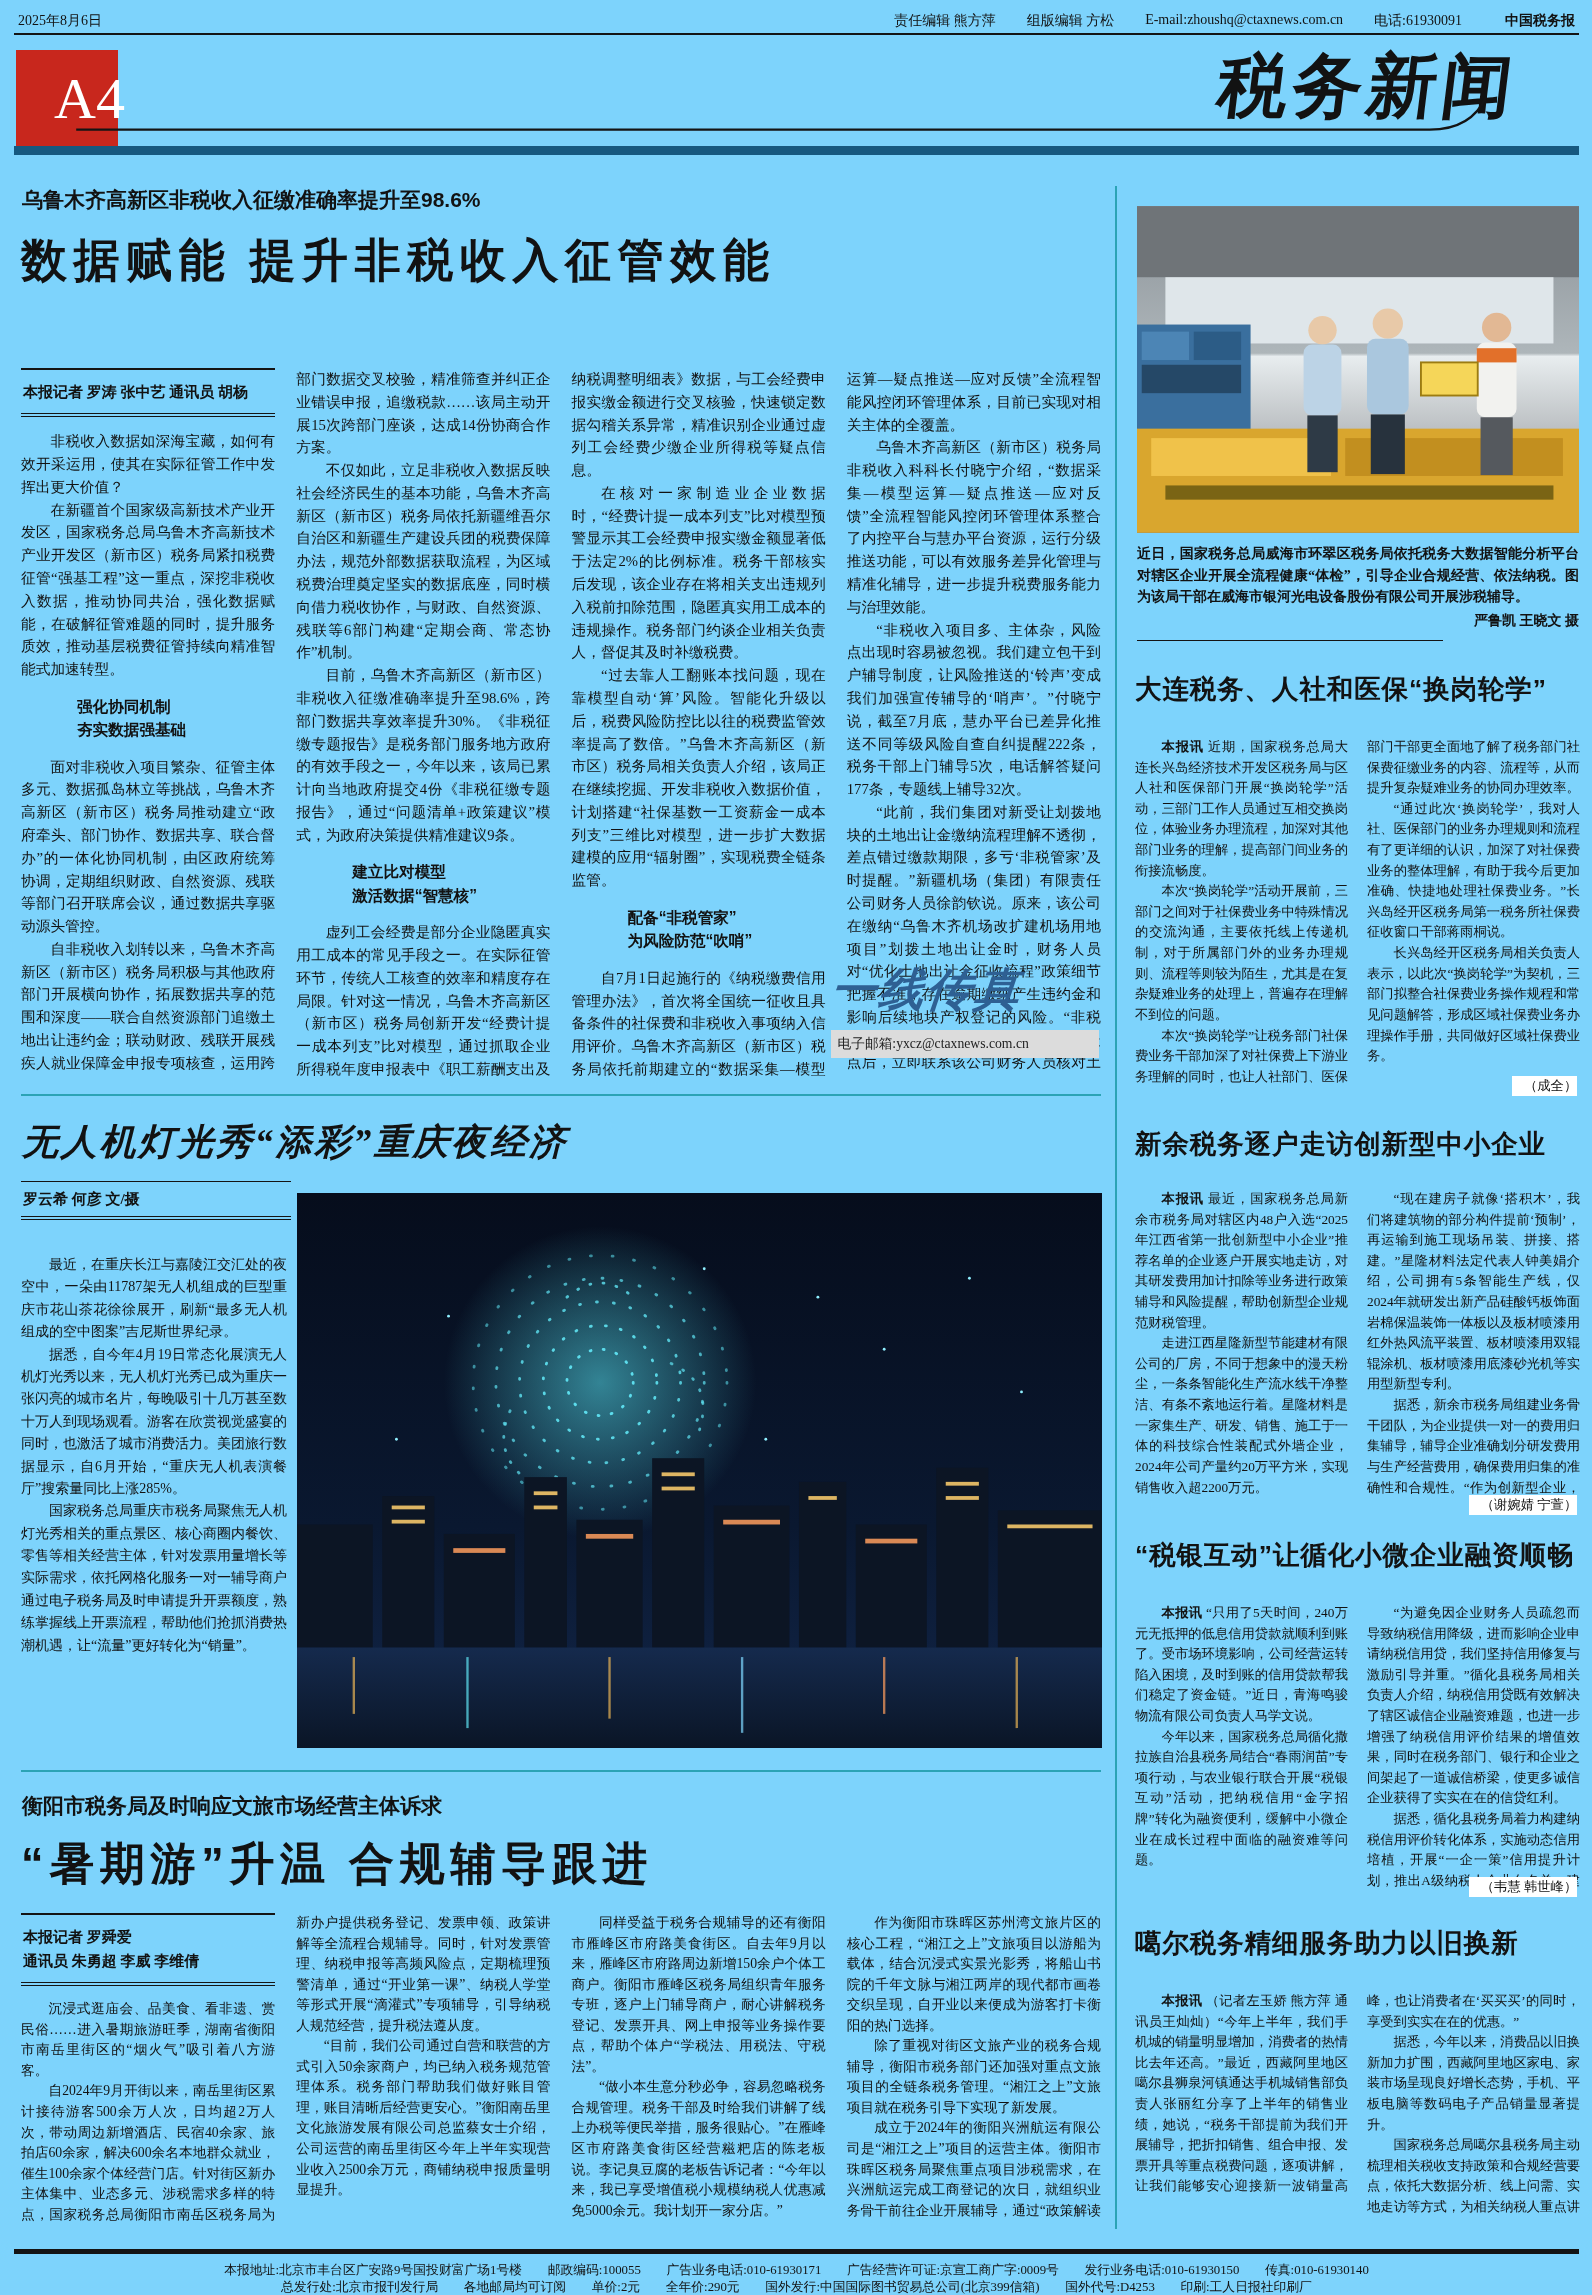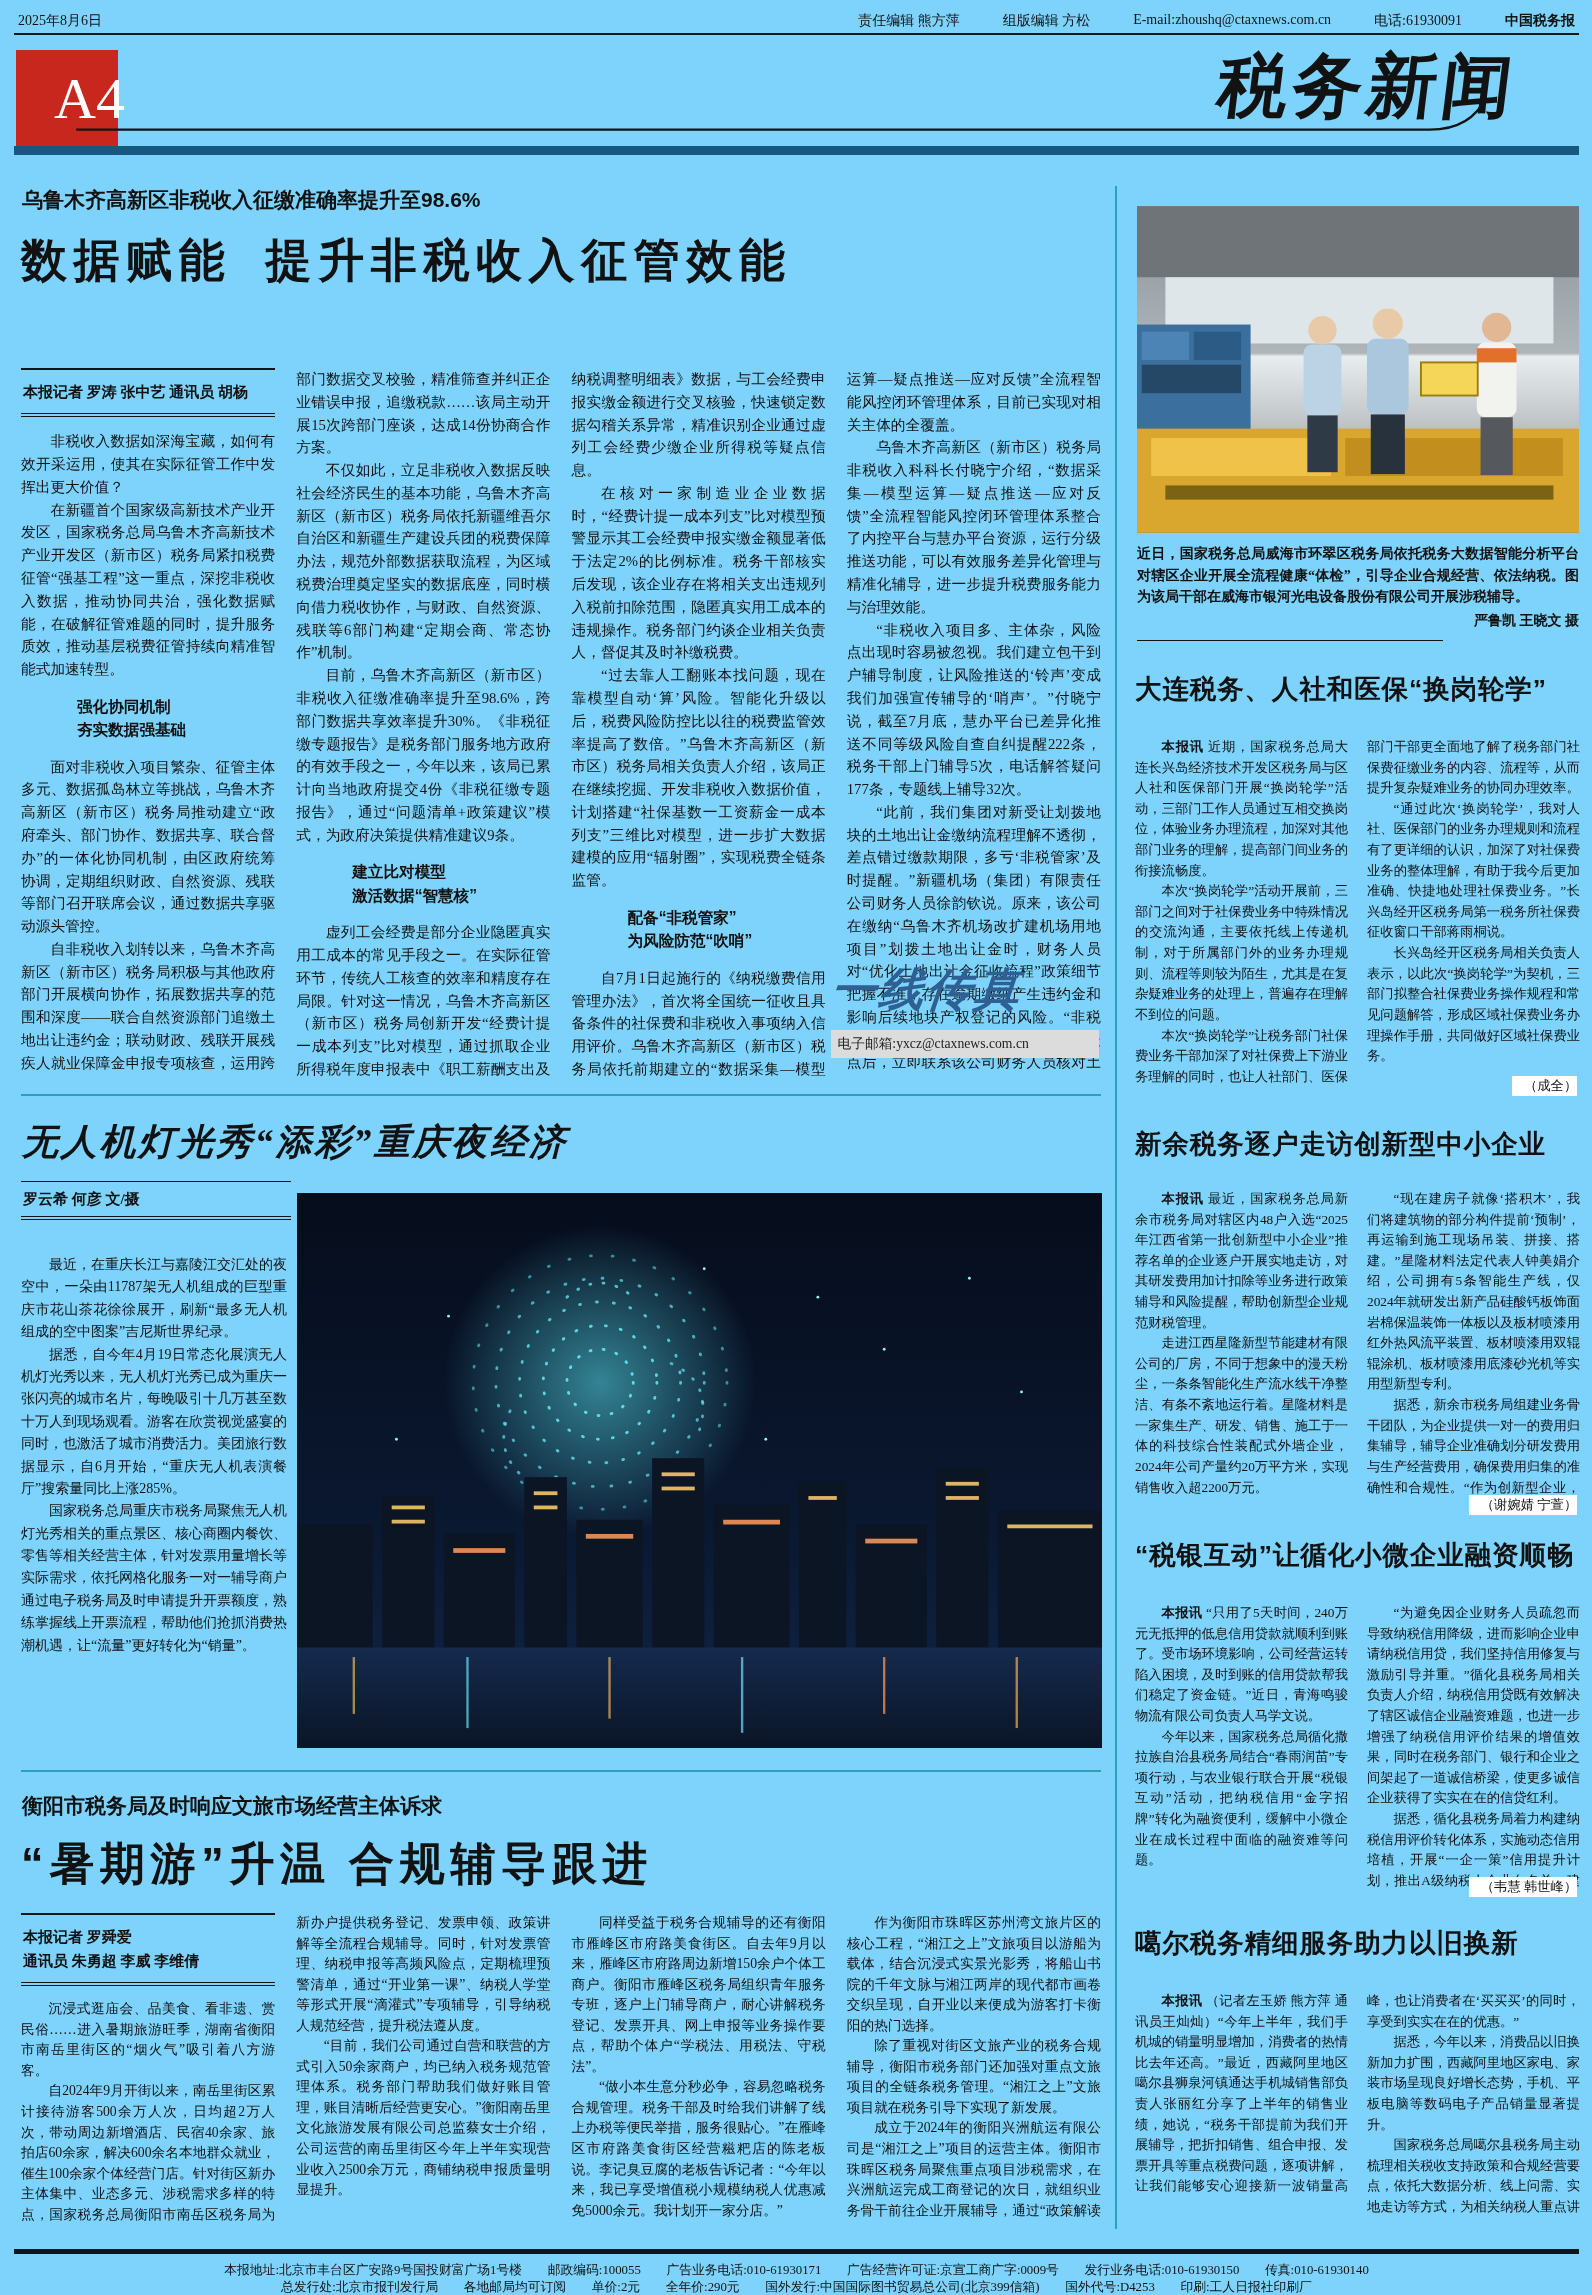--- a/index.html
+++ b/index.html
@@ -1,41 +1,41 @@
 <!DOCTYPE html>
 <html style="font-size:7.6px"><head>
 <meta charset="utf-8">
 <style>
   html,body{margin:0;padding:0;background:#9a9a9a;}
   #page{position:relative;width:1593px;height:2295px;background:#7dd3fc;color:#121212;
         font-family:"Liberation Serif","DejaVu Serif",serif;overflow:hidden;}
   
   .topbar{position:absolute;left:18px;right:18px;top:10.4px;height:21px;display:flex;align-items:center;
           font-size:14px;white-space:nowrap;}
-  .topbar .mid{margin-left:auto;display:flex;gap:43px;}
+  .topbar .mid{margin-left:auto;display:flex;gap:31px;}
   .topbar .paper{margin-left:43px;font-weight:bold;}
   .rule-top{position:absolute;left:14px;right:14px;top:33px;height:1.9px;background:#141414;}
   .pageno{position:absolute;left:16px;top:50px;width:57px;height:97px;background:#c8271d;color:#fff;
           display:flex;align-items:center;justify-content:center;font-size:58px;font-family:"Liberation Serif",serif;padding-left:45px;}
   .section-title{position:absolute;right:76px;top:40px;font-size:70px;font-weight:900;letter-spacing:4.7px;
           transform:skewX(-7deg);font-family:"Liberation Serif",serif;}
   .section-underline{position:absolute;left:71px;top:93px;}
   .bluebar{position:absolute;left:14px;right:14px;top:146px;height:8.5px;background:#16587f;}
   
   p{margin:0;text-indent:2em;}
   .subhead{font-family:"Liberation Sans","DejaVu Sans",sans-serif;font-weight:bold;font-size:15.6px;
            line-height:1.5;margin:14px 0 14px 56px;text-indent:0;white-space:pre-line;}
   .byline-box{border-top:2.8px solid #141414;border-bottom:4.7px double #141414;padding:9.5px 1.9px;margin:0 0 13.3px 0;
            font-size:15px;font-weight:bold;text-indent:0;line-height:1.6;}
   .sign{position:absolute;right:2.8px;bottom:0.9px;background:#fff;padding-left:12.3px;font-size:13.3px;}
   
   .kicker{position:absolute;left:22px;top:186px;font-size:21px;font-weight:600;
           font-family:"Liberation Sans","DejaVu Sans",sans-serif;}
   .lead-headline{position:absolute;left:21px;top:230px;font-size:46px;font-weight:900;letter-spacing:6.6px;
-          font-family:Liberation Mono, monospace;}
+          font-family:Liberation Serif, serif;}
   .lead-body{position:absolute;left:21px;top:368px;width:1080px;height:718px;column-count:4;column-gap:21px;
           font-size:14.7px;line-height:1.55;text-align:justify;overflow:hidden;}
   
   .stamp{position:absolute;left:831px;top:960px;width:268px;}
   .stamp-title{font-size:45px;font-weight:900;color:#2e6093;transform:skewX(-5deg);letter-spacing:2.8px;
           font-family:"Liberation Serif",serif;font-style:italic;}
   .stamp-mail{margin-top:10.4px;background:#dcdcdc;color:#222;font-size:13.7px;padding:4.7px 6.6px;}
   
   .sep-v{position:absolute;left:1115px;top:186px;width:1.9px;height:2043px;background:#2ba3b5;}
   .sep-h{position:absolute;height:1.9px;background:#2ba3b5;}

